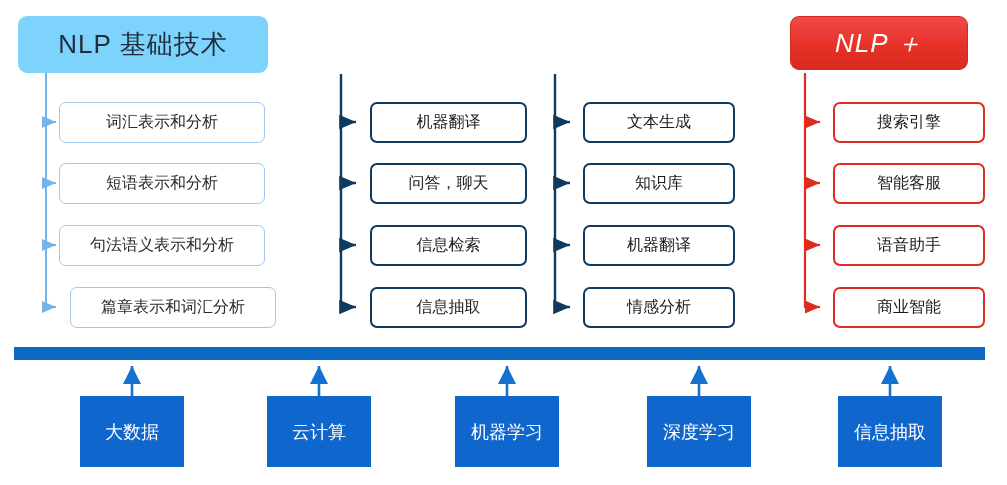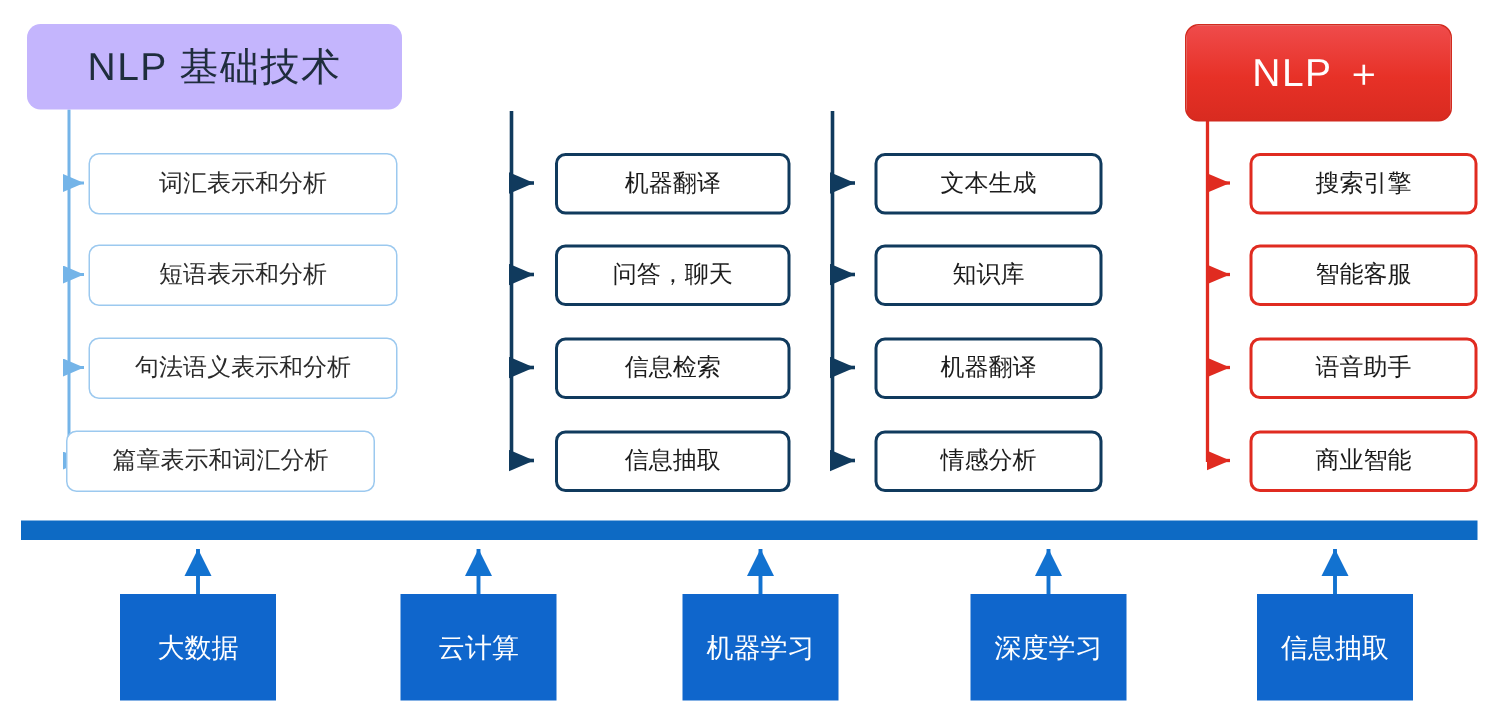--- a/index.html
+++ b/index.html
@@ -16,38 +16,39 @@
   .hdr{
     position:absolute;
     display:flex;align-items:center;justify-content:center;
     border-radius:9px;
     box-sizing:border-box;
     white-space:nowrap;
     letter-spacing:1px;
   }
   .hdr-basic{
     left:18px;top:16px;width:250px;height:57px;
-    background:#c4b5fd;
+    background:#7dd3fc;
     color:#1f2d3d;
     font-size:26px;
   }
   .hdr-core{
     left:310px;top:15px;width:438px;height:59px;
     background:#0c3c68;
     color:#ffffff;
     font-size:28px;
     border-radius:7px;
   }
   .hdr-plus{
-    left:790px;top:16px;width:178px;height:65px;
+    left:790px;top:16px;width:178px;height:54px;
     background:linear-gradient(180deg,#ef4b4b 0%,#e73127 55%,#d92b20 100%);
     color:#ffffff;
     font-size:26px;
     border-radius:9px;
     border:1px solid #d22a1f;
+    font-style:italic;
   }
 
   
   .item{
     position:absolute;
     box-sizing:border-box;
     display:flex;align-items:center;justify-content:center;
     background:#ffffff;
     border-radius:7px;
     font-size:16px;
@@ -139,21 +140,21 @@
       <path d="M890,396 L890,366" stroke="#1272d0" stroke-width="2.6" fill="none" marker-end="url(#ar-up)"></path>
     </g>
   </svg>
 
   <div class="hdr hdr-basic">NLP 基础技术</div>
   <div class="hdr hdr-plus">NLP ＋</div>
 
   <div class="item item-basic" style="left:59px;top:102px;width:206px;height:41px;">词汇表示和分析</div>
   <div class="item item-basic" style="left:59px;top:163px;width:206px;height:41px;">短语表示和分析</div>
   <div class="item item-basic" style="left:59px;top:225px;width:206px;height:41px;">句法语义表示和分析</div>
-  <div class="item item-basic" style="left:44px;top:287px;width:206px;height:41px;">篇章表示和词汇分析</div>
+  <div class="item item-basic" style="left:70px;top:287px;width:206px;height:41px;">篇章表示和词汇分析</div>
 
   <div class="item item-core" style="left:370px;top:102px;width:157px;height:41px;">机器翻译</div>
   <div class="item item-core" style="left:370px;top:163px;width:157px;height:41px;">问答，聊天</div>
   <div class="item item-core" style="left:370px;top:225px;width:157px;height:41px;">信息检索</div>
   <div class="item item-core" style="left:370px;top:287px;width:157px;height:41px;">信息抽取</div>
 
   <div class="item item-core" style="left:583px;top:102px;width:152px;height:41px;">文本生成</div>
   <div class="item item-core" style="left:583px;top:163px;width:152px;height:41px;">知识库</div>
   <div class="item item-core" style="left:583px;top:225px;width:152px;height:41px;">机器翻译</div>
   <div class="item item-core" style="left:583px;top:287px;width:152px;height:41px;">情感分析</div>

